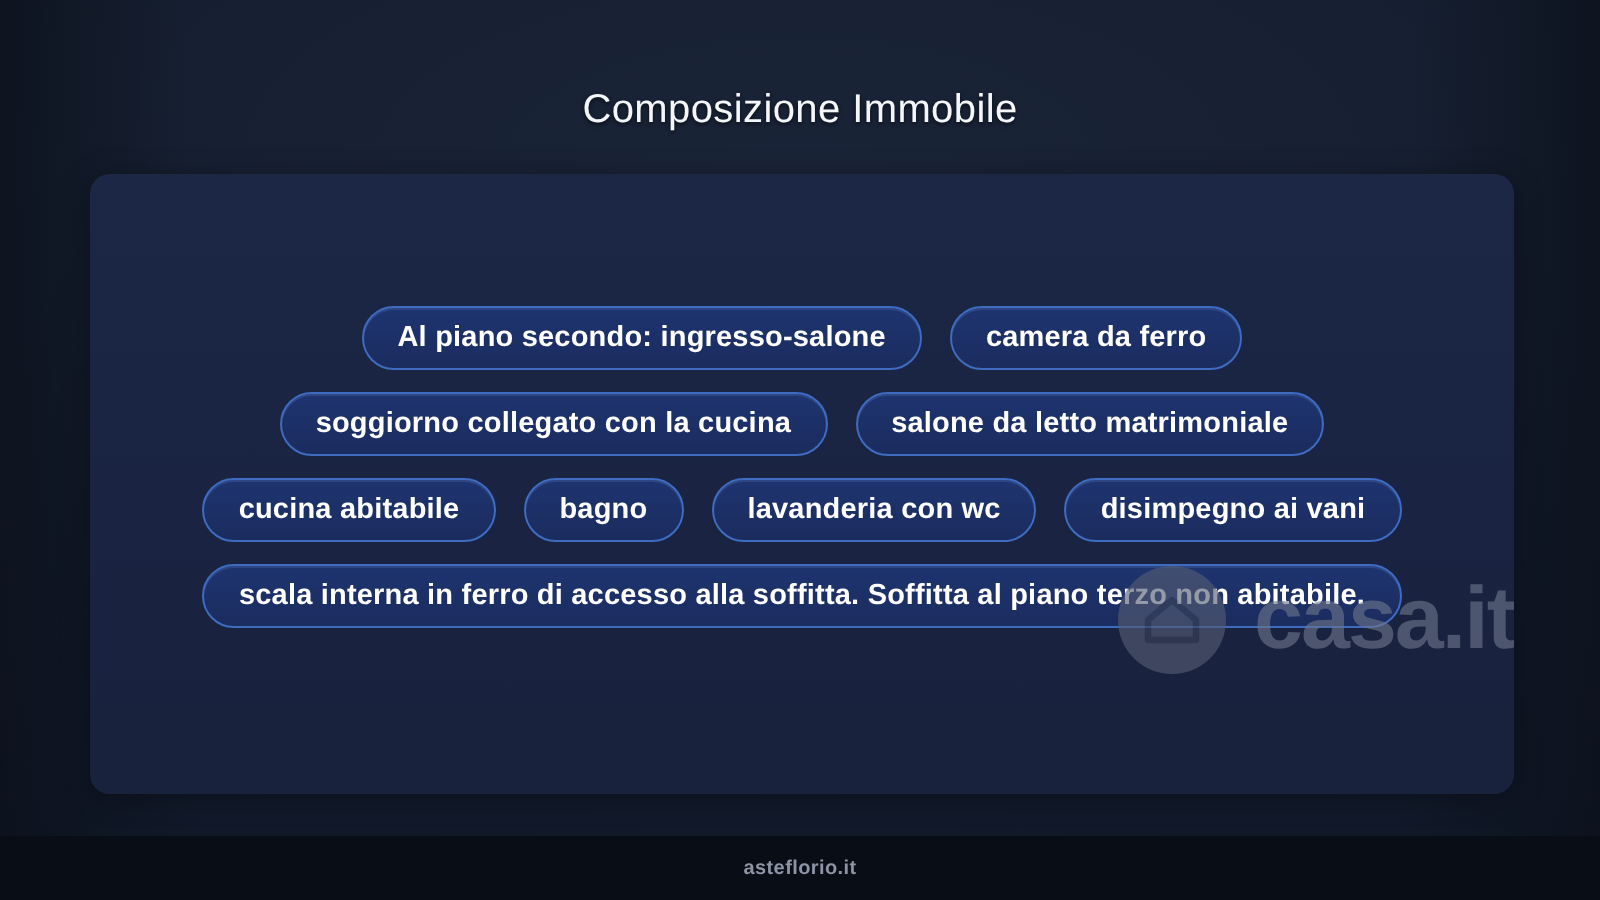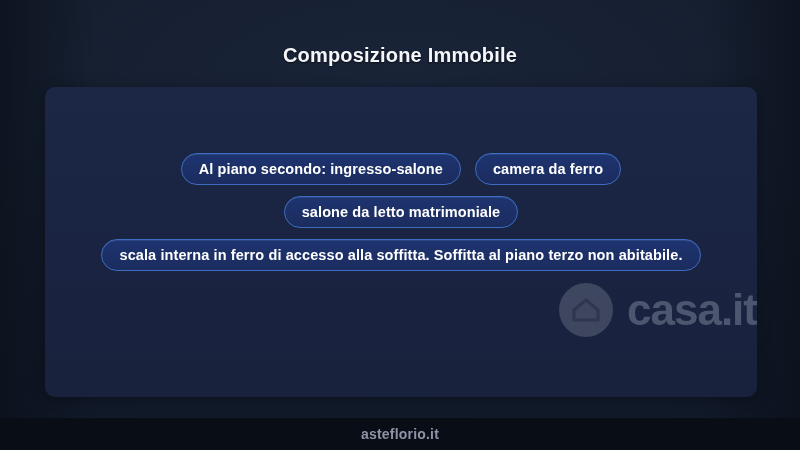--- a/index.html
+++ b/index.html
@@ -31,21 +31,21 @@
   }
 
   .page-title {
     position: absolute;
     top: 44px;
     left: 0;
     width: 800px;
     text-align: center;
     color: #f4f6fa;
     font-size: 20px;
-    font-weight: bold;
+    font-weight: normal;
     letter-spacing: .2px;
     text-shadow: 0 1px 2px rgba(0,0,0,.6);
   }
 
   .card {
     position: absolute;
     left: 45px;
     top: 87px;
     width: 712px;
     height: 310px;
@@ -124,41 +124,48 @@
     top: 418px;
     width: 800px;
     height: 32px;
     background: #090d16;
     display: flex;
     align-items: center;
     justify-content: center;
   }
   .footer-text {
     color: #8d94a6;
-    font-size: 14px;
+    font-size: 10px;
     font-weight: bold;
     letter-spacing: .2px;
   }
 </style>
 </head>
 <body>
 
 <div id="screen">
 
   <div class="page-title">Composizione Immobile</div>
 
   <div class="card">
 
     <div class="pill-rows">
       <div class="pill-row">
         <span class="pill">Al piano secondo: ingresso-salone</span>
         <span class="pill">camera da ferro</span>
       </div>
       <div class="pill-row">
+        <span class="pill">soggiorno collegato con la cucina</span>
         <span class="pill">salone da letto matrimoniale</span>
+      </div>
+      <div class="pill-row">
+        <span class="pill">cucina abitabile</span>
+        <span class="pill">bagno</span>
+        <span class="pill">lavanderia con wc</span>
+        <span class="pill">disimpegno ai vani</span>
       </div>
       <div class="pill-row">
         <span class="pill">scala interna in ferro di accesso alla soffitta. Soffitta al piano terzo non abitabile.</span>
       </div>
     </div>
 
     <div class="watermark">
       <span class="wm-logo">
         <svg width="30" height="28" viewBox="0 0 30 28" aria-hidden="true">
           <path d="M15 4 L27 14 L27 24 L3 24 L3 14 Z" fill="none" stroke="#3c4459" stroke-width="3.2" stroke-linejoin="round" stroke-linecap="round"></path>

